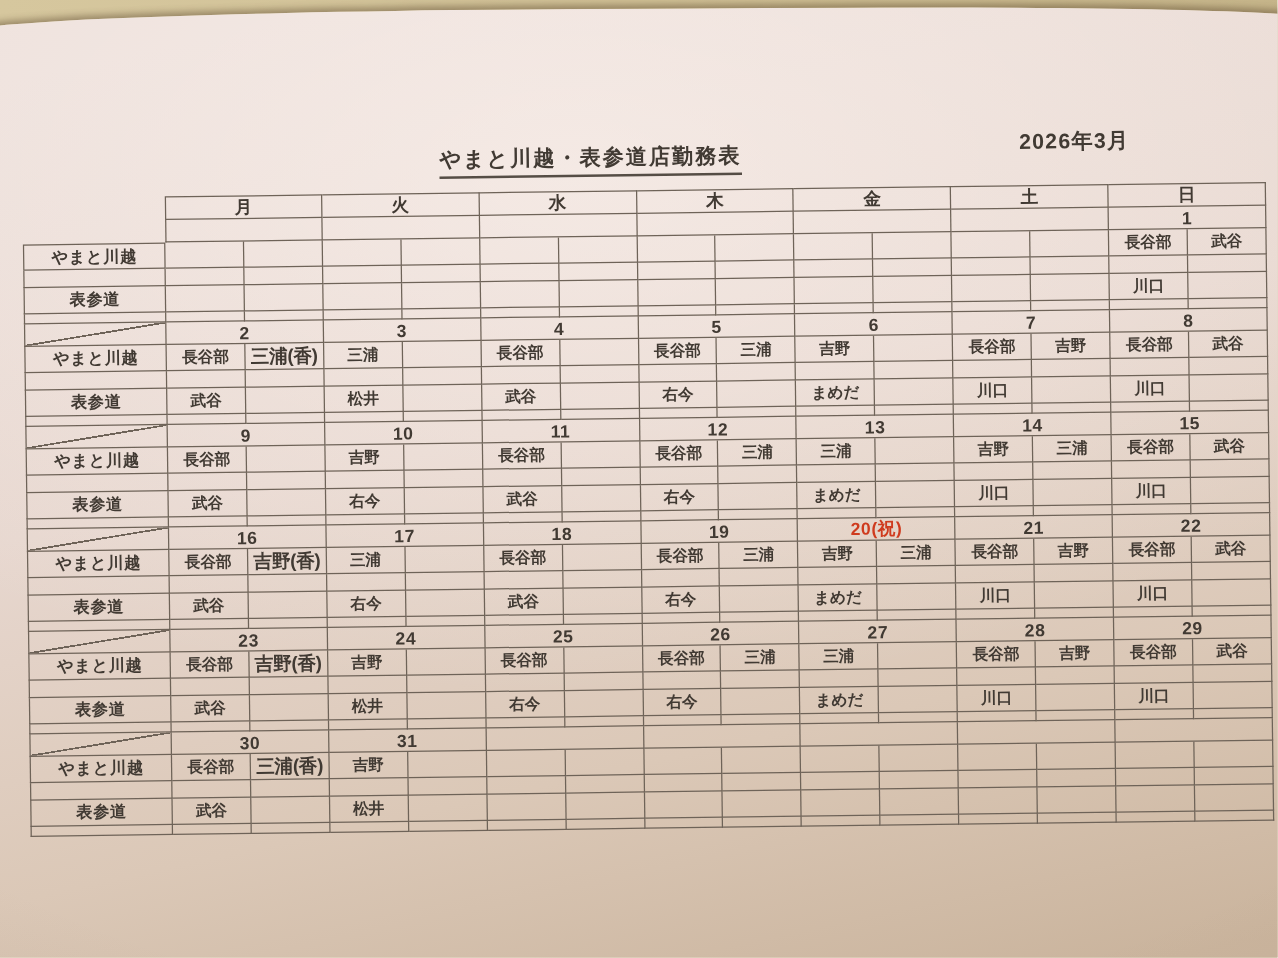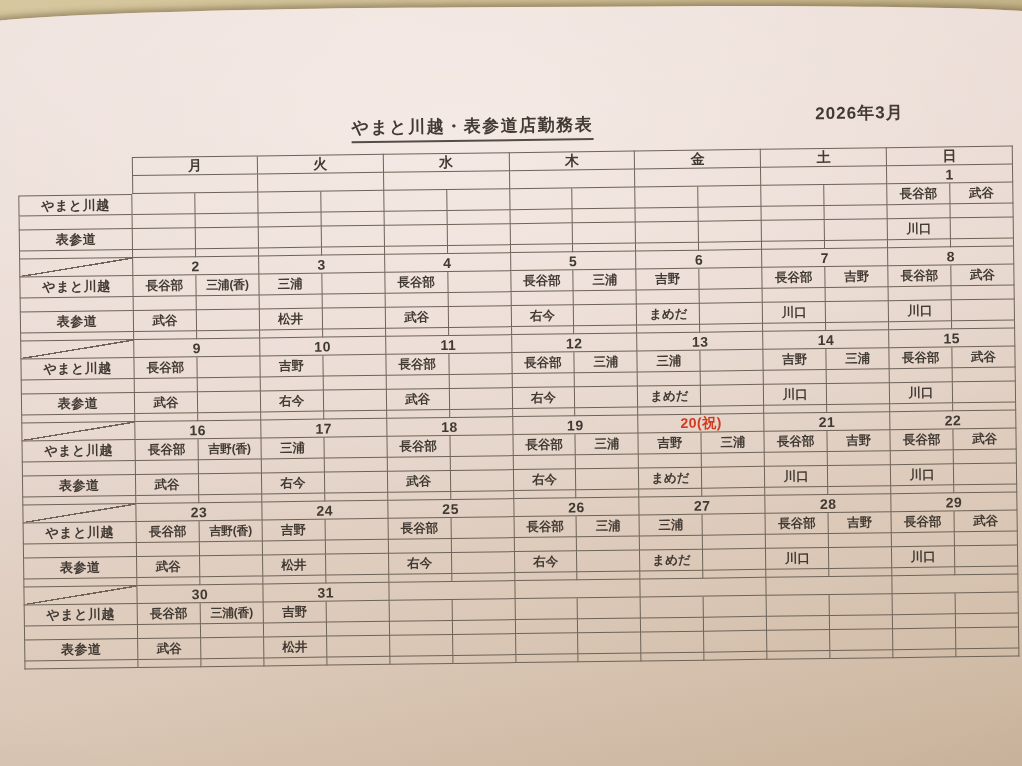--- a/index.html
+++ b/index.html
@@ -54,21 +54,21 @@
     overflow:hidden;white-space:nowrap;
   }
   .bl{border-left:1px solid var(--line)}
   .bt{border-top:1px solid var(--line)}
   .merged{grid-column:span 2}
   .spacer{border:none}
   .weekday{font-size:14px;font-weight:700;}
   .date{font-size:14px;font-weight:600;letter-spacing:.5px;}
   .label{font-size:13px;font-weight:700;letter-spacing:.5px;}
   .staff{font-size:12.5px;font-weight:600;}
-  .staff.small{font-size:12px;letter-spacing:-.3px;}
+  .staff.small{font-size:15px;letter-spacing:-.3px;}
   .slash{
     background:linear-gradient(to bottom right,
       transparent calc(50% - .7px),
       var(--line) calc(50% - .7px),
       var(--line) calc(50% + .7px),
       transparent calc(50% + .7px));
   }
 </style>
 </head>
 <body>

